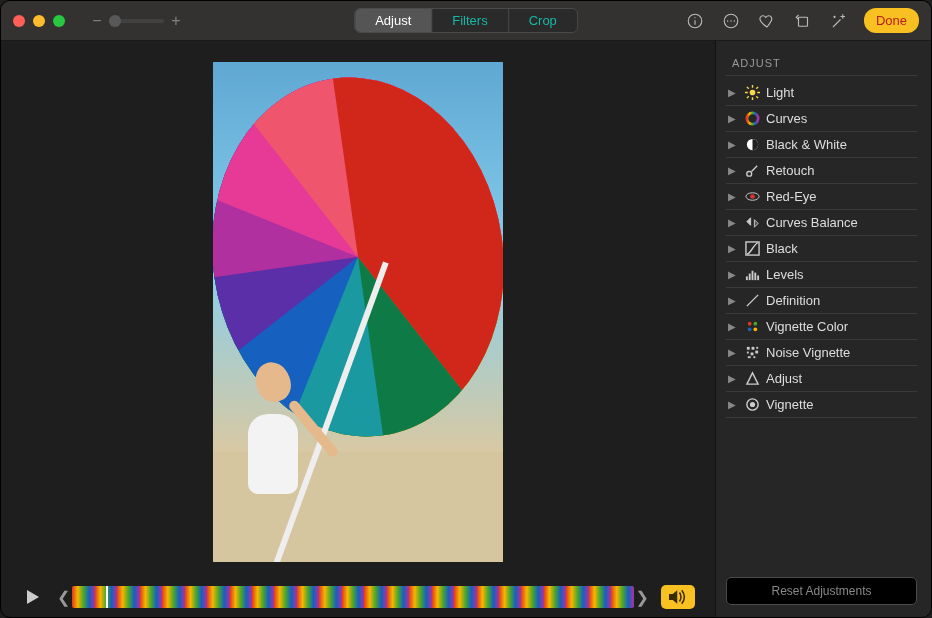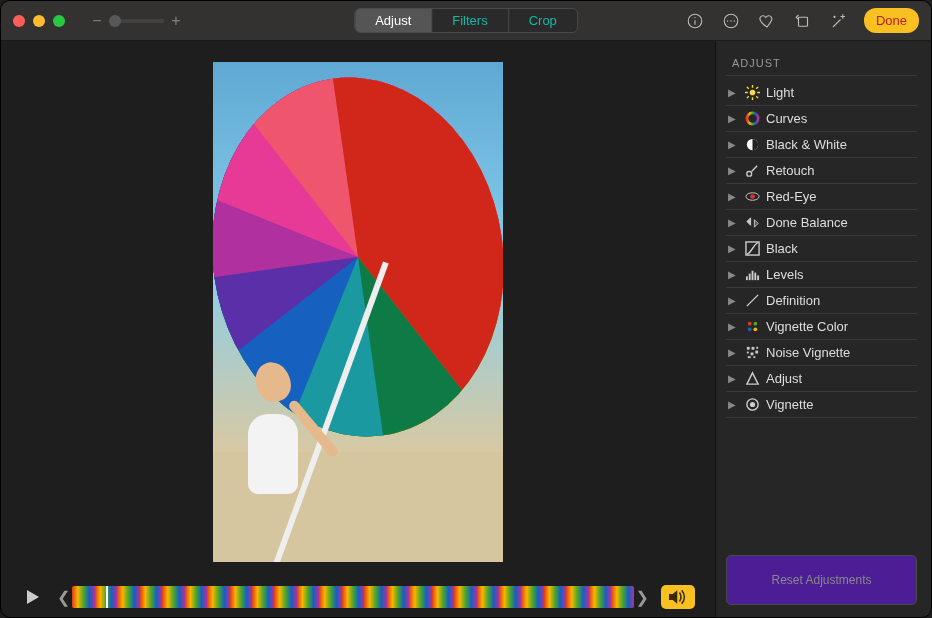--- a/index.html
+++ b/index.html
@@ -60,21 +60,21 @@
 
   
   .sidebar { width: 216px; background: #262626; border-left: 1px solid #111; display:flex; flex-direction:column; padding: 10px 14px 12px 10px; }
   .sb-title { font-size: 11px; letter-spacing: 1px; color: #999; padding: 6px 0 6px 6px; border-bottom: 1px solid #3a3a3a; }
   .sb-list { margin-top: 4px; }
   .sb-item { display:flex; align-items:center; gap:6px; height: 26px; font-size: 13px; color:#ddd; border-bottom: 1px solid #3a3a3a; cursor:pointer; padding-left: 2px; }
   .sb-item .chev { color:#888; font-size:10px; width:10px; }
   .sb-item .ico { width:16px; height:16px; display:flex; align-items:center; justify-content:center; }
   .sb-item .ico svg { width:15px; height:15px; }
   .sb-foot { margin-top:auto; }
-  .reset-btn { width:100%; background:#4c1d95; color:#888; border:1px solid #4a4a4a; font-size:12px; padding:17px 0; border-radius:5px; cursor:default; }
+  .reset-btn { width:100%; background:#000000; color:#888; border:1px solid #4a4a4a; font-size:12px; padding:6px 0; border-radius:5px; cursor:default; }
 
 </style>
 </head>
 <body>
 
 <div class="titlebar">
   <div class="traffic">
     <div class="dot red"></div>
     <div class="dot yellow"></div>
     <div class="dot green"></div>
@@ -290,21 +290,21 @@
       </div>
 
       <div class="sb-item">
         <span class="chev">▶</span>
         <span class="ico">
             <svg viewBox="0 0 16 16" stroke="#ccc" fill="none">
               <path d="M2 7 L6 3 L6 11 z" fill="#ccc"></path>
               <path d="M14 9 L10 5 L10 13 z" fill="#555"></path>
             </svg>
           </span>
-        <span>Done Balance</span>
+        <span>Curves Balance</span>
       </div>
 
       <div class="sb-item">
         <span class="chev">▶</span>
         <span class="ico">
             <svg viewBox="0 0 16 16" stroke="#ccc" fill="none" stroke-width="1.5">
               <rect x="1" y="1" width="14" height="14"></rect>
               <path d="M2 14 C6 14 10 2 14 2"></path>
             </svg>
           </span>

